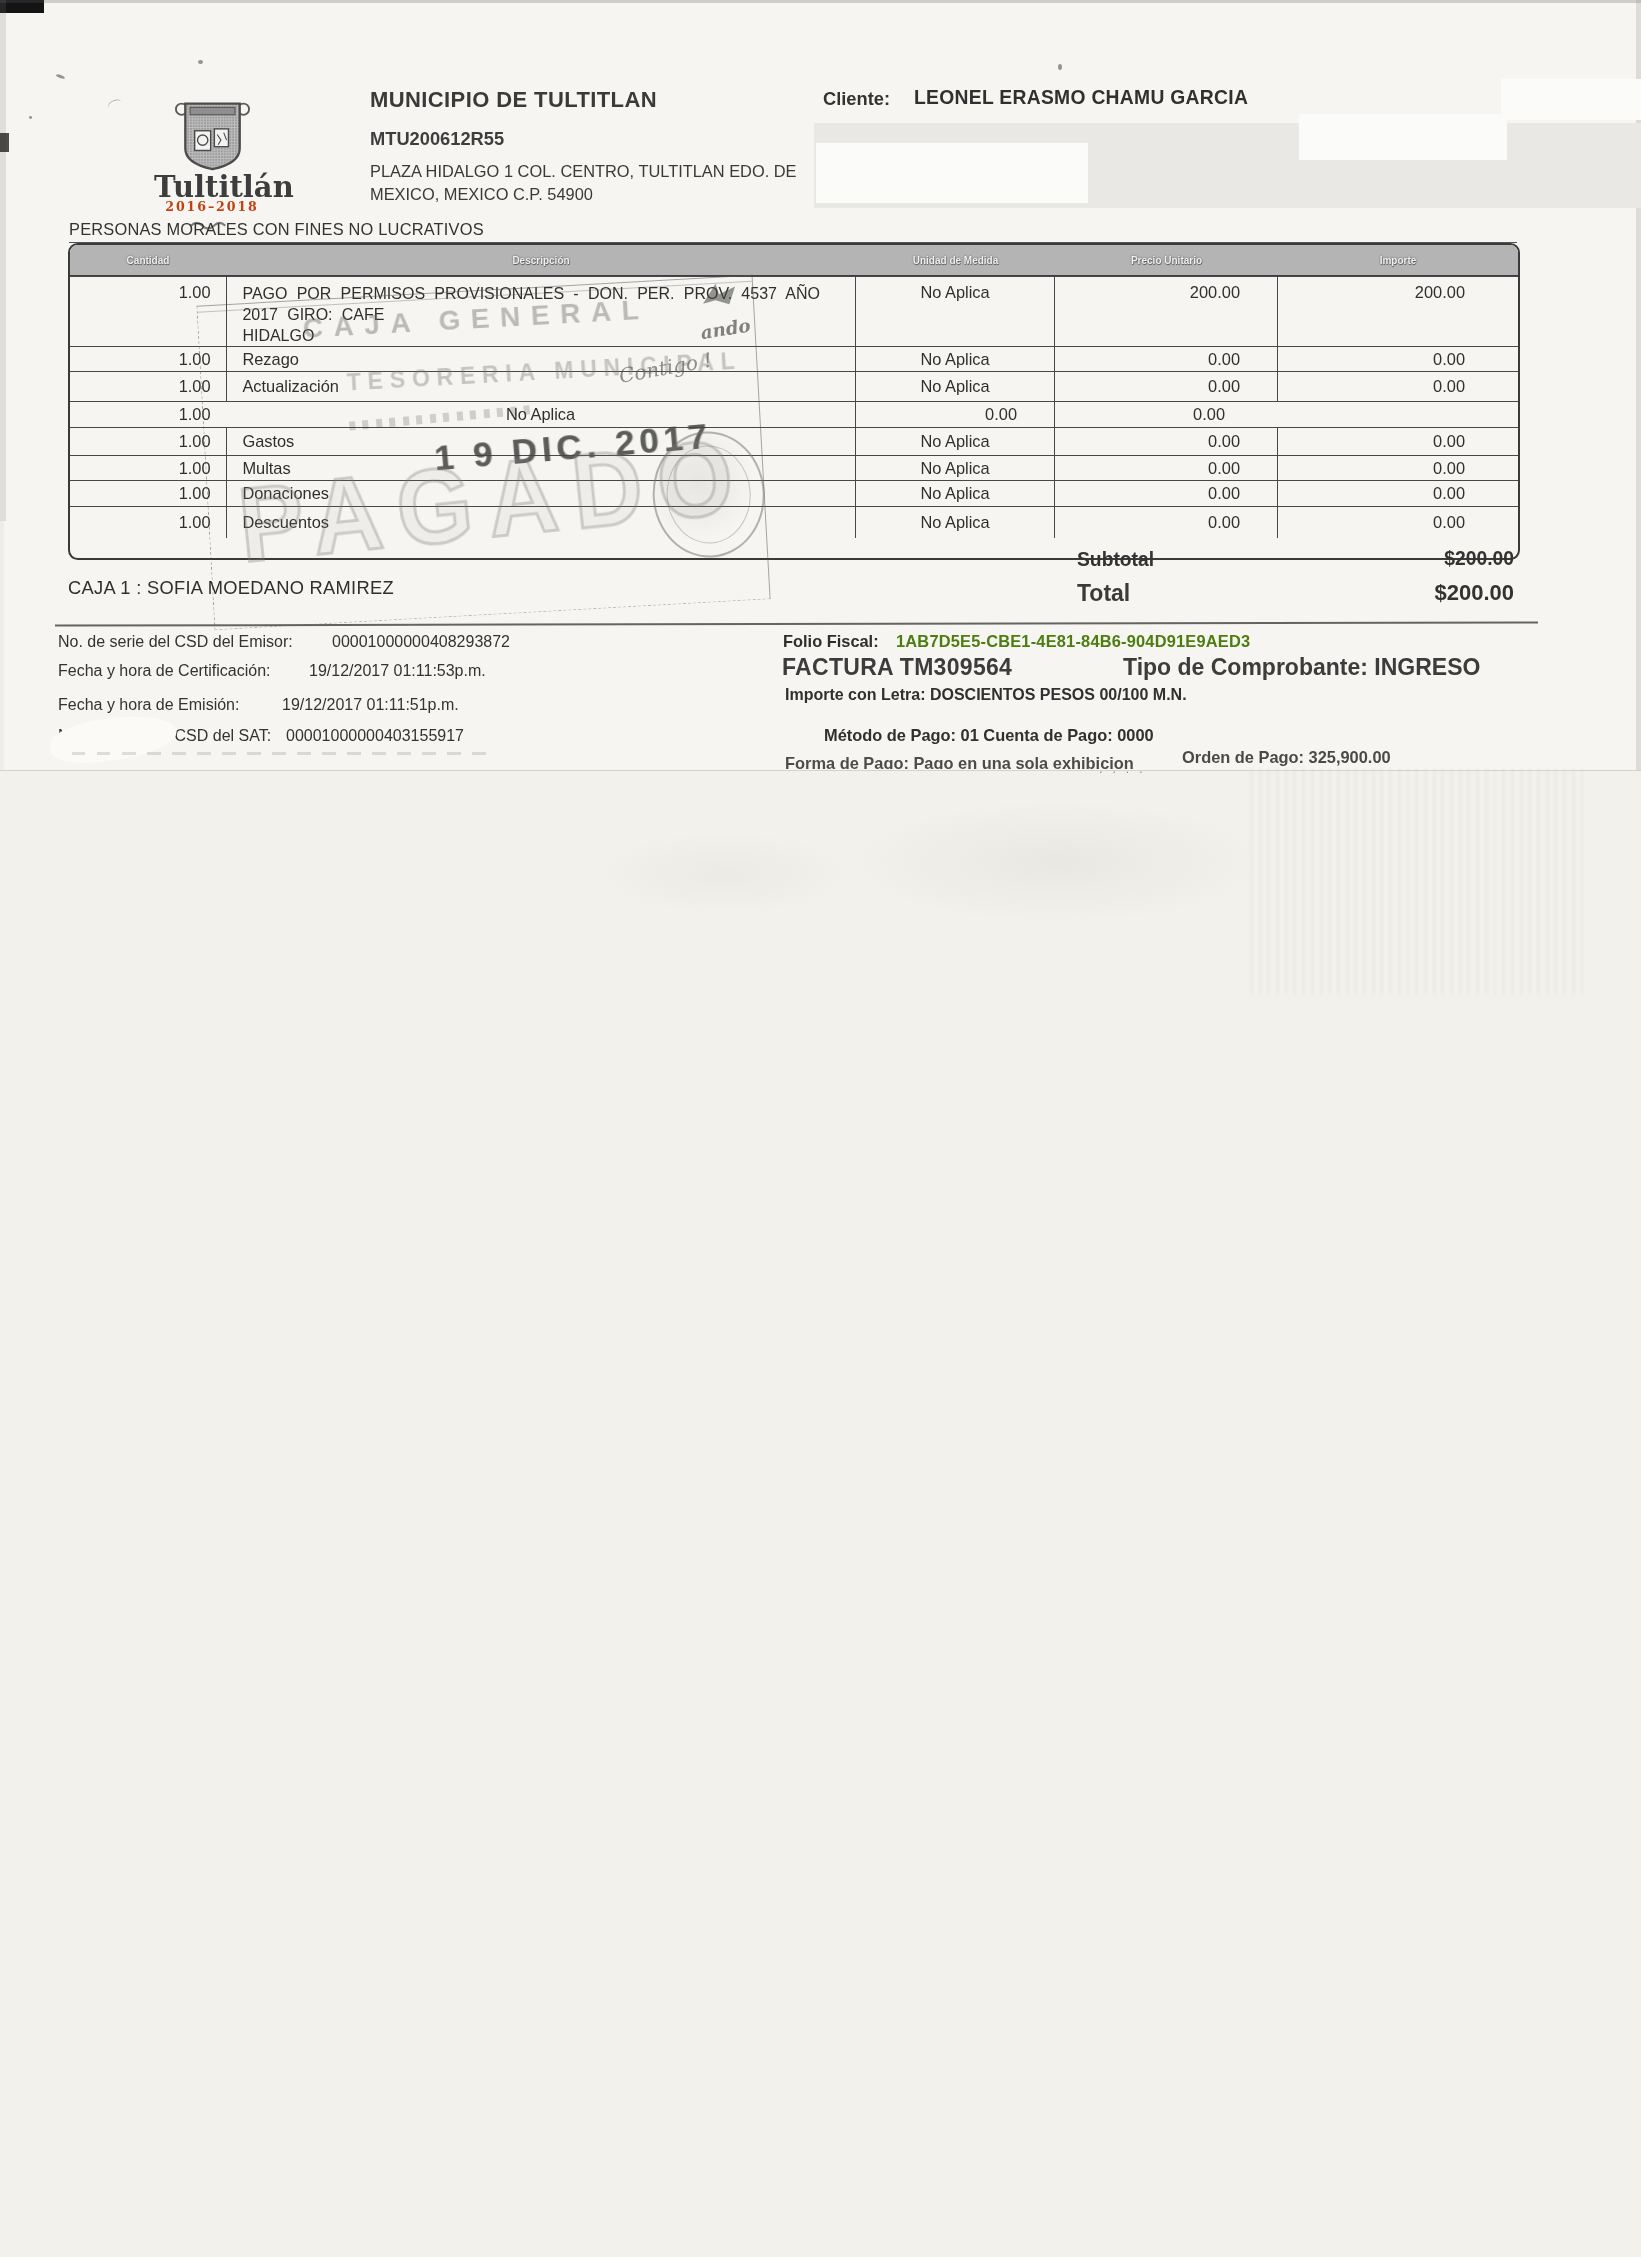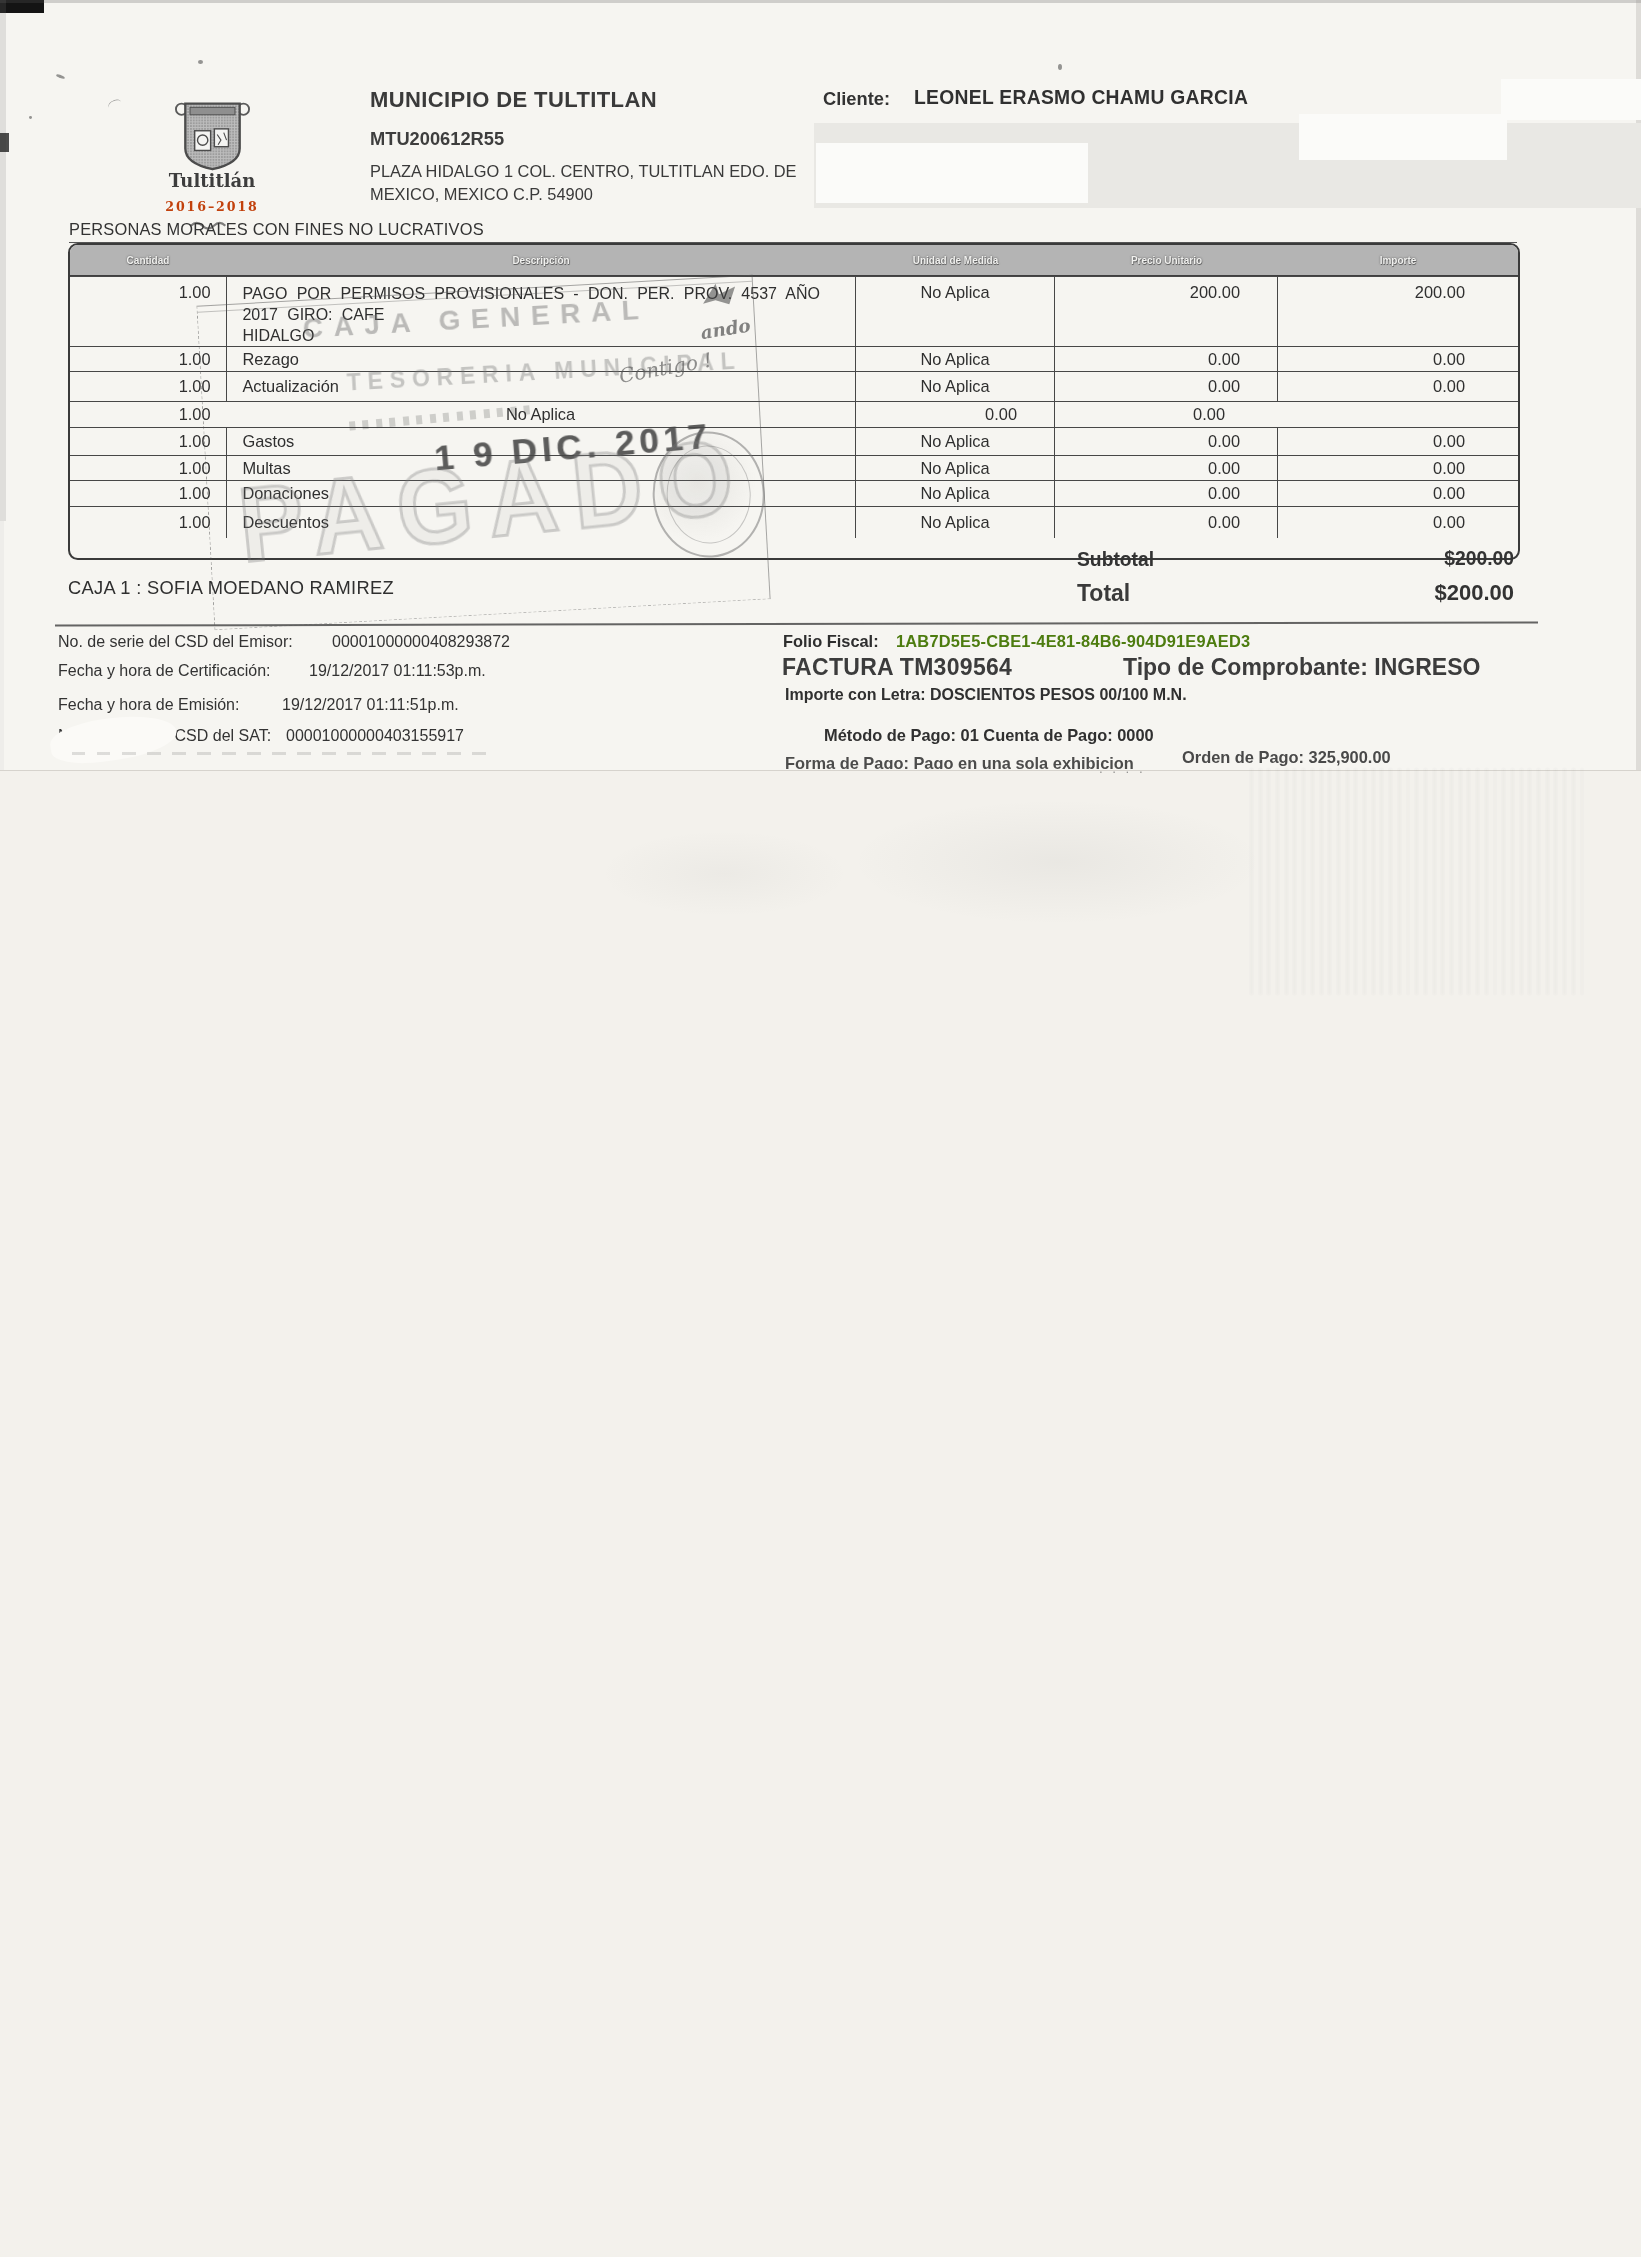--- a/index.html
+++ b/index.html
@@ -23,21 +23,21 @@
       background:repeating-linear-gradient(90deg,rgba(60,60,60,.045) 0 2.9px,transparent 2.9px 8.7px);
       filter:blur(1px);opacity:.8;}
   .ghost-blob{left:850px;top:799px;width:415px;height:126px;
       background:radial-gradient(ellipse at center,rgba(80,80,80,.06),transparent 70%);}
   .ghost-blob2{left:599px;top:830px;width:251px;height:87px;
       background:radial-gradient(ellipse at center,rgba(80,80,80,.045),transparent 70%);}
 
   
   .crest{left:170px;top:97px;}
   .logo-name{left:154px;top:170px;width:116px;text-align:center;
-      font-family:"DejaVu Serif","Liberation Serif",serif;font-weight:bold;font-size:18px;color:#3d3d3d;}
+      font-family:"DejaVu Serif","Liberation Serif",serif;font-weight:bold;font-size:29px;color:#3d3d3d;}
   .logo-years{left:154px;top:199px;width:116px;text-align:center;
       font-family:"DejaVu Serif","Liberation Serif",serif;font-weight:bold;font-size:12.6px;letter-spacing:1.9px;color:#c2410c;}
   .logo-squiggle{left:189px;top:216px;opacity:.7;}
   .muni{left:370px;top:87px;font-size:22px;font-weight:bold;color:#3a3a3a;letter-spacing:0.4px;}
   .rfc{left:370px;top:128px;font-size:18.3px;font-weight:bold;color:#3e3e3e;}
   .addr{left:370px;top:160px;width:463px;font-size:16.4px;line-height:23px;color:#3a3a3a;}
   .cliente-label{left:823px;top:88px;font-size:18.3px;font-weight:bold;color:#333;}
   .cliente-name{left:914px;top:87px;font-size:19.3px;font-weight:bold;color:#303030;letter-spacing:0.3px;}
 
   

